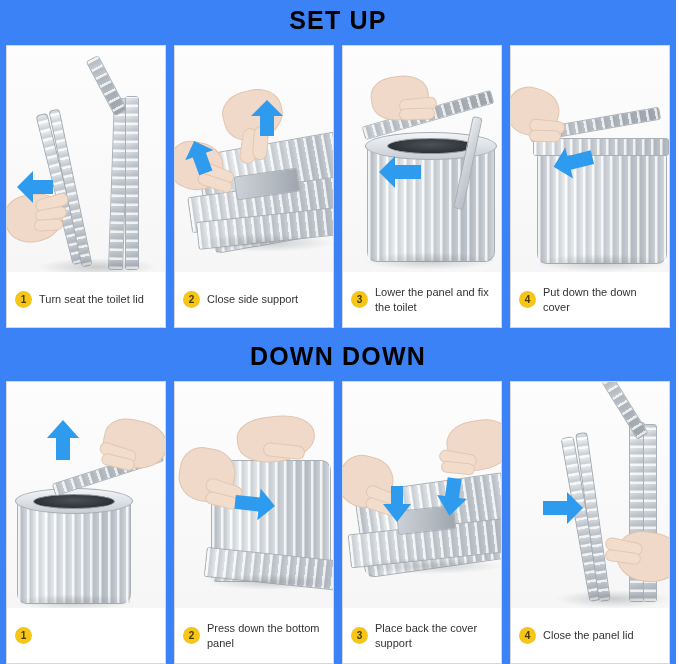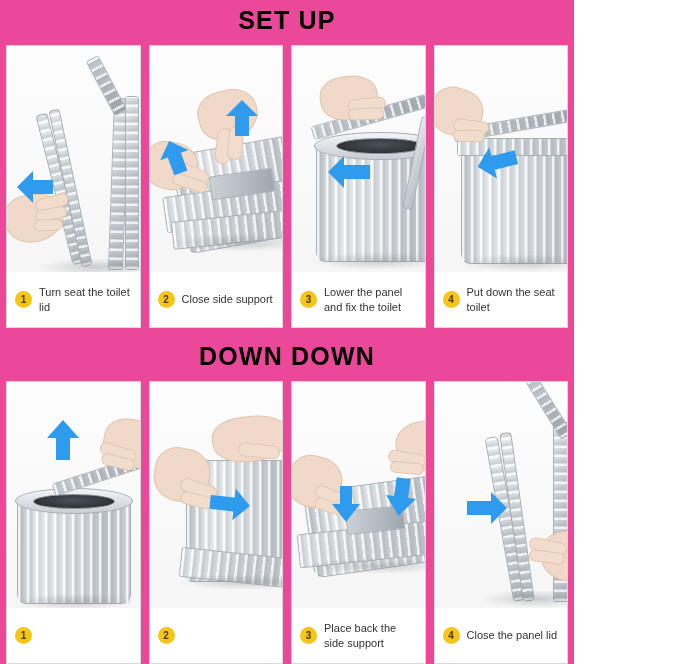--- a/index.html
+++ b/index.html
@@ -9,23 +9,23 @@
   }
   body {
     width: 679px;
     height: 664px;
     font-family: "Liberation Sans", sans-serif;
     color: #111111;
     overflow: hidden;
   }
   .page {
     position: relative;
-    width: 574px;
+    width: 676px;
     height: 664px;
-    background: #ec4899;
+    background: #3b82f6;
     box-sizing: border-box;
   }
   .section-title {
     text-align: center;
     font-size: 25px;
     font-weight: bold;
     letter-spacing: 1.2px;
     color: #000000;
     margin: 0;
     padding: 6px 0 10px 0;
@@ -307,21 +307,21 @@
         <div class="finger" style="left:18px; top:84px; width:30px; height:10px; transform:rotate(2deg);"></div>
 
         <div class="arrow-wrap" style="left:40px; top:98px; width:44px; height:36px; transform:rotate(-14deg);">
           <svg class="arrow-shape" viewBox="0 0 44 36">
             <polygon points="2,18 18,2 18,11 42,11 42,25 18,25 18,34" fill="#2e9bef"></polygon>
           </svg>
         </div>
       </div>
       <div class="caption">
         <div class="badge">4</div>
-        <div class="cap-text">Put down the seat toilet</div>
+        <div class="cap-text">Put down the down cover</div>
       </div>
     </div>
 
   </div>
 
   <h1 class="section-title second">DOWN DOWN</h1>
 
   <div class="grid">
 
     <div class="panel">
@@ -368,20 +368,21 @@
         <div class="finger" style="left:88px; top:62px; width:40px; height:12px; transform:rotate(6deg);"></div>
 
         <div class="arrow-wrap" style="left:58px; top:104px; width:44px; height:36px; transform:rotate(6deg);">
           <svg class="arrow-shape" viewBox="0 0 44 36">
             <polygon points="42,18 26,2 26,11 2,11 2,25 26,25 26,34" fill="#2e9bef"></polygon>
           </svg>
         </div>
       </div>
       <div class="caption">
         <div class="badge">2</div>
+        <div class="cap-text">Press down the bottom panel</div>
       </div>
     </div>
 
     <div class="panel">
       <div class="photo">
         <div class="body-cyl" style="left:16px; top:100px; width:152px; height:84px; transform:rotate(-8deg);">
             <div class="ribs"></div>
           </div>
         <div class="slab" style="left:6px; top:144px; width:160px; height:32px; transform:rotate(-6deg);">
             <div class="ribs"></div>
@@ -402,21 +403,21 @@
           </svg>
         </div>
         <div class="arrow-wrap" style="left:92px; top:94px; width:34px; height:42px; transform:rotate(8deg);">
           <svg class="arrow-shape" viewBox="0 0 34 42">
             <polygon points="17,40 2,21 10,21 10,2 24,2 24,21 32,21" fill="#2e9bef"></polygon>
           </svg>
         </div>
       </div>
       <div class="caption">
         <div class="badge">3</div>
-        <div class="cap-text">Place back the side support</div>
+        <div class="cap-text">Place back the cover support</div>
       </div>
     </div>
 
     <div class="panel">
       <div class="photo">
         <div class="slab" style="left:118px; top:40px; width:14px; height:178px;">
             <div class="ribs h"></div>
           </div>
         <div class="slab" style="left:132px; top:42px; width:12px; height:176px;">
             <div class="ribs h"></div>

